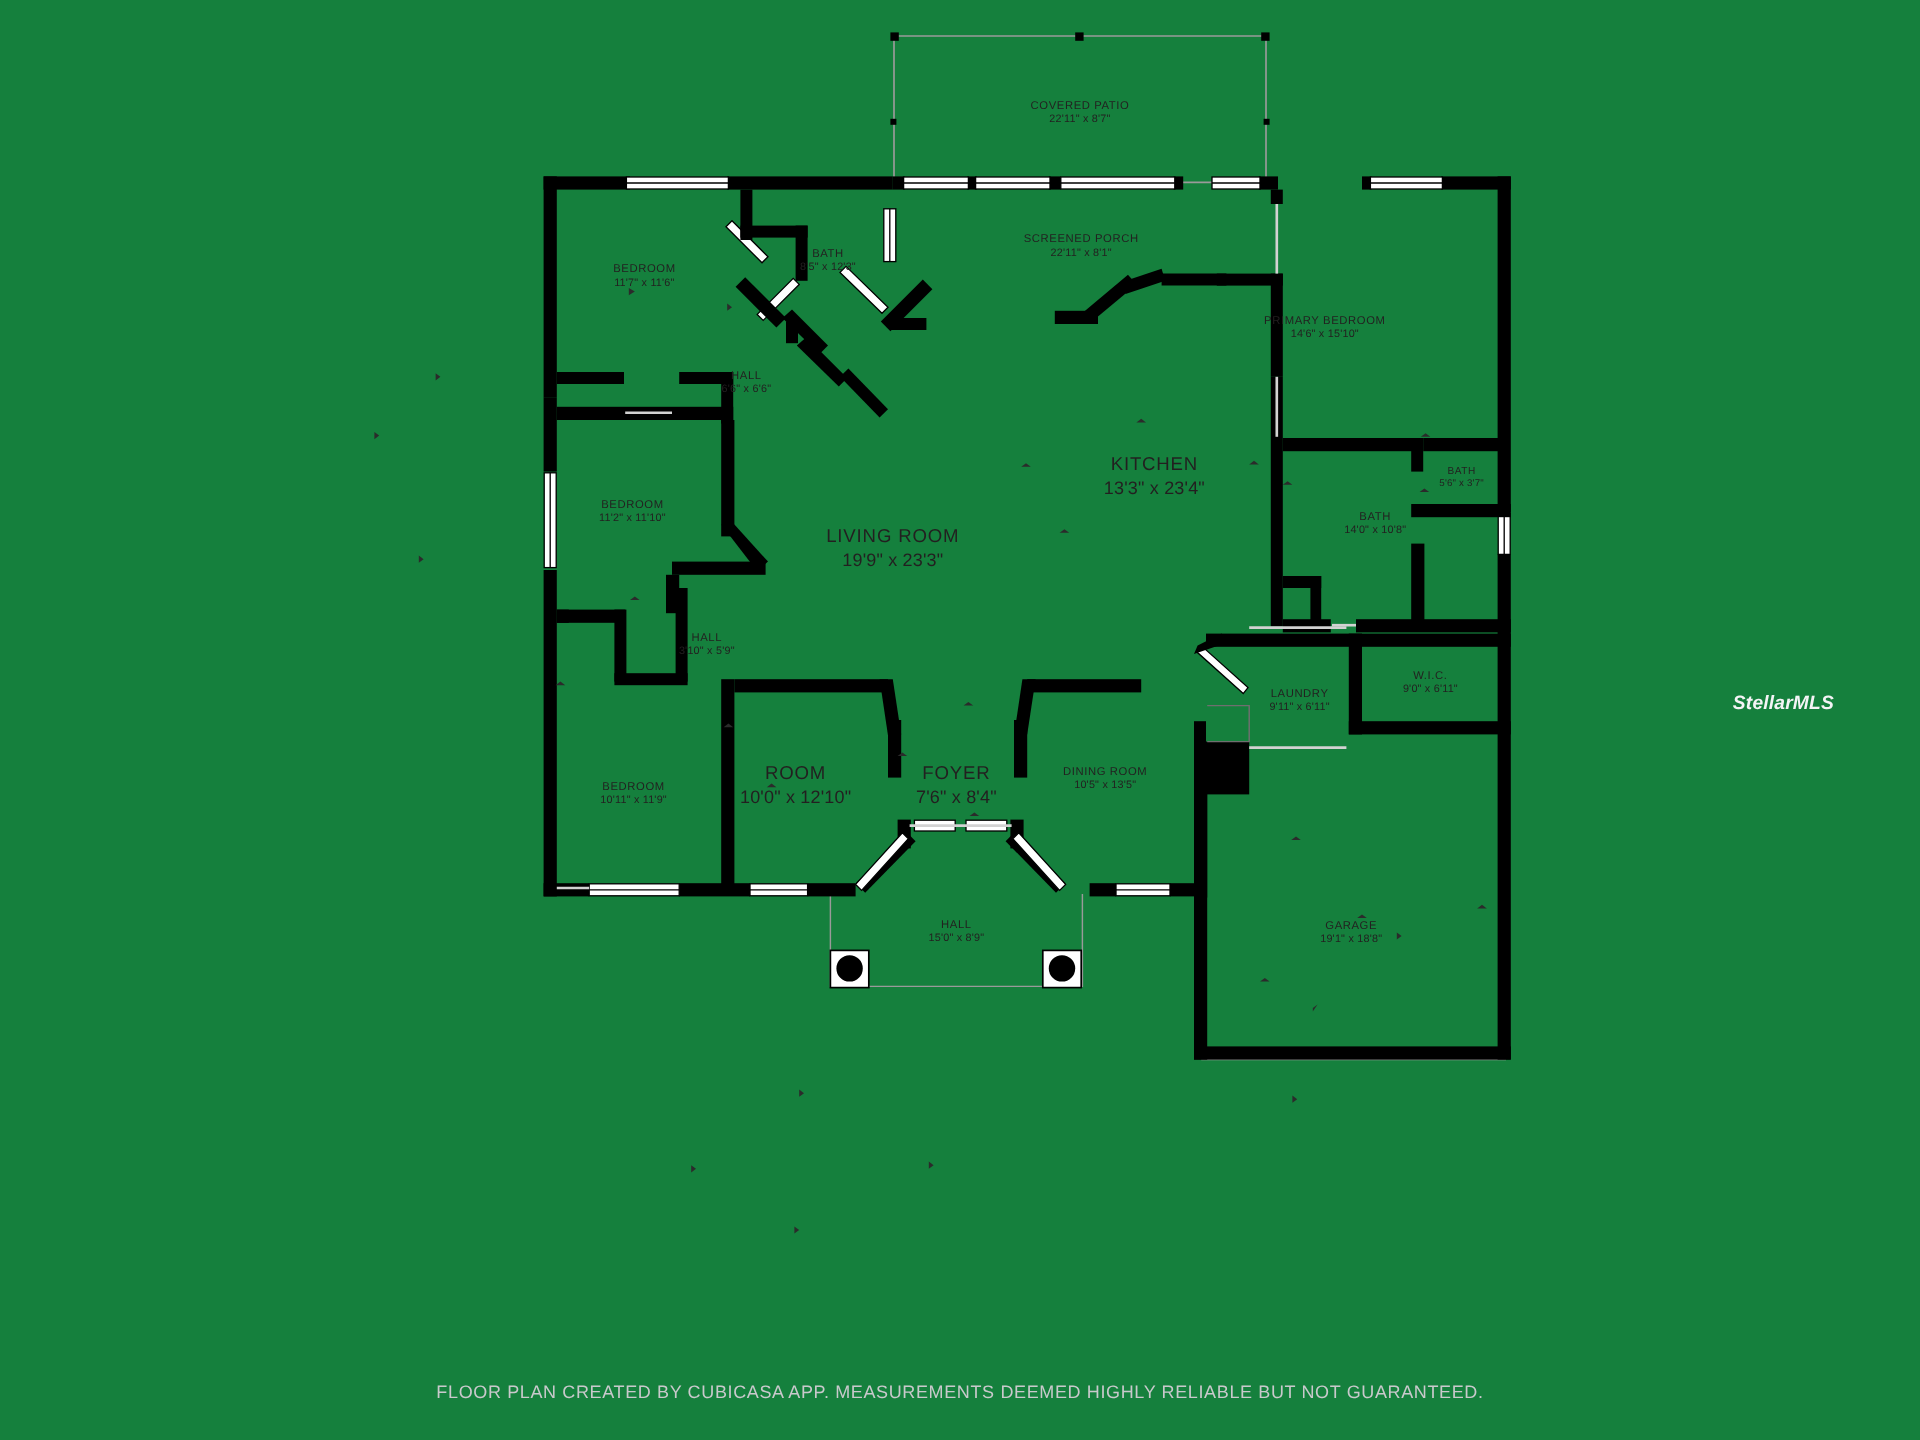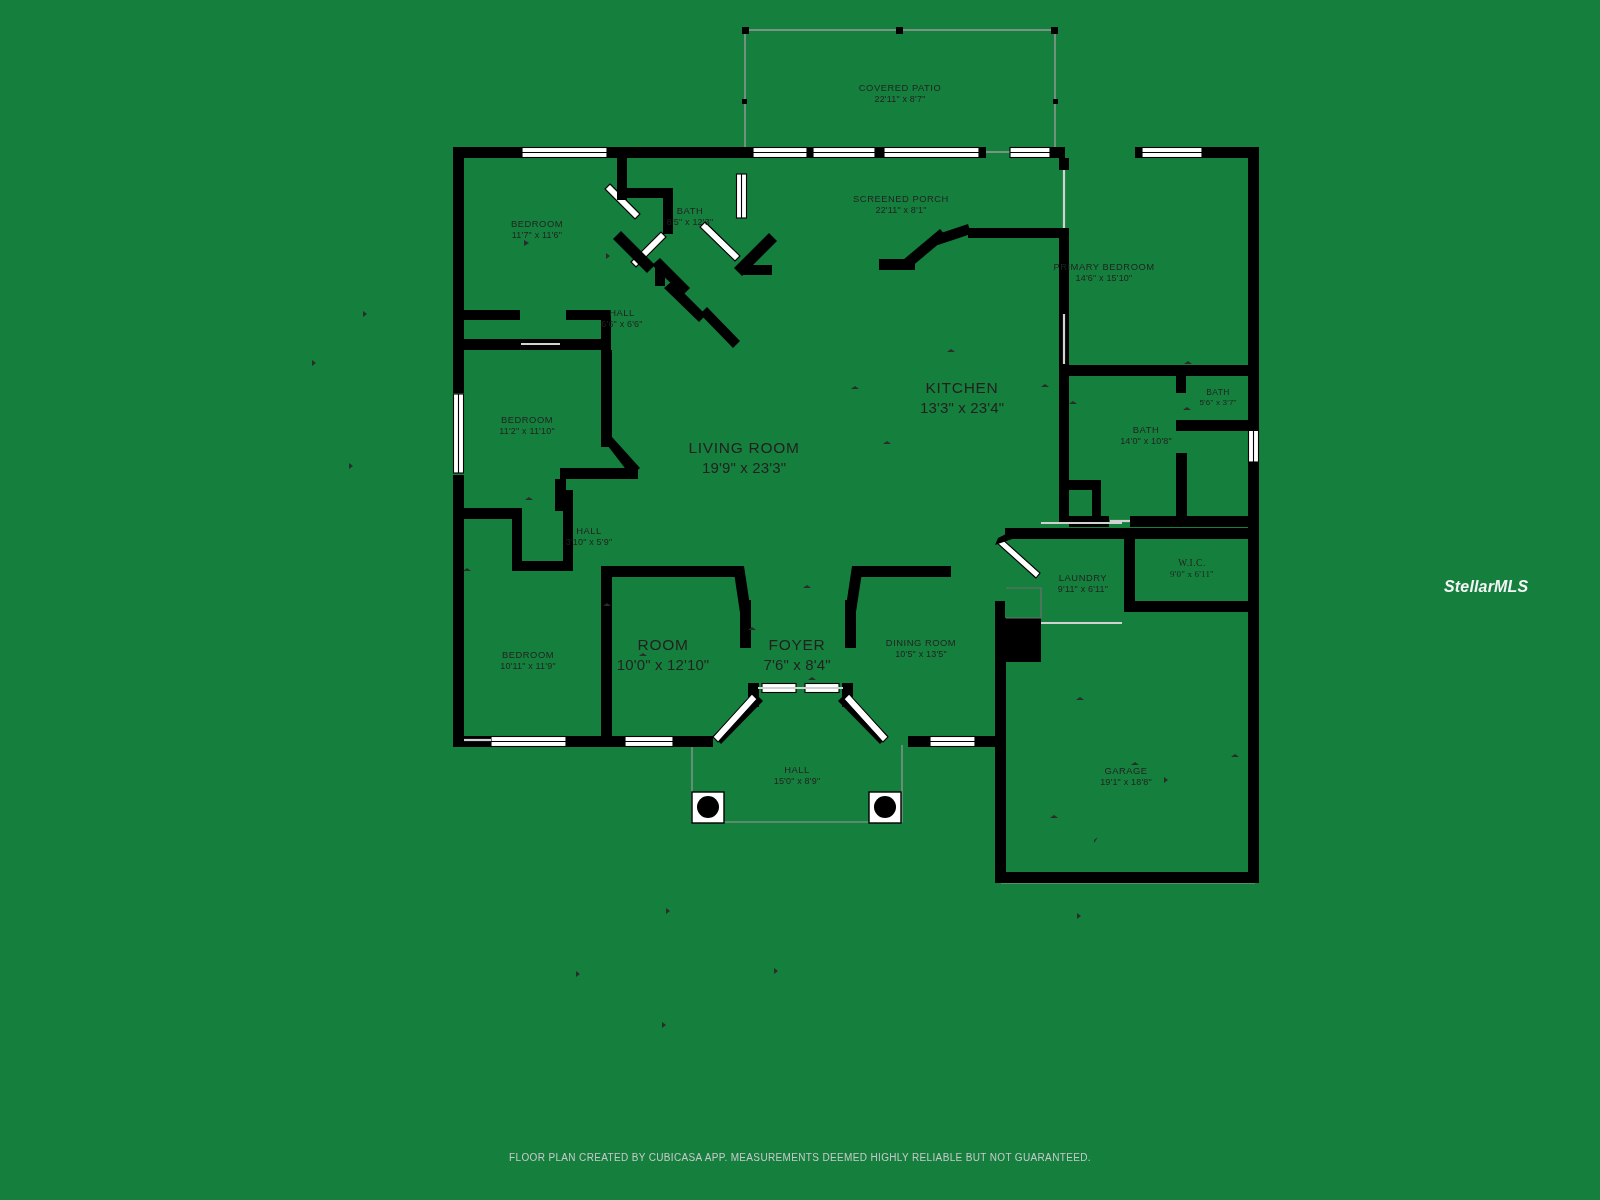--- a/index.html
+++ b/index.html
@@ -15,21 +15,21 @@
 
   
   .t-lg .nm{font-size:15.5px;letter-spacing:.045em;}
   .t-lg .dm{font-size:15px;letter-spacing:.01em;}
   .t-sm .nm{font-size:9.4px;}
   .t-sm .dm{font-size:9px;}
   .t-xs .nm{font-size:8.4px;}
   .t-xs .dm{font-size:8.1px;}
 
   #footer{position:absolute;left:0;right:0;top:1152px;text-align:center;
-          font-size:10px;letter-spacing:.035em;color:#c9c9cc;}
+          font-size:15px;letter-spacing:.035em;color:#c9c9cc;}
   #wm{position:absolute;left:1444px;top:578px;font-size:16px;
       letter-spacing:.01em;color:#f4f4f6;font-style:italic;font-weight:600;}
 </style>
 </head>
 <body>
 
 <div id="stage">
 
   <svg id="plan" viewBox="0 0 1600 1200">
     <defs>
@@ -320,21 +320,21 @@
     <span class="dm">14'0" x 10'8"</span>
   </div>
   <div class="lbl t-sm" style="left:589px;top:525px;">
     <span class="nm">HALL</span>
     <span class="dm">3'10" x 5'9"</span>
   </div>
   <div class="lbl t-sm" style="left:1083px;top:557px;margin-top:15px;">
     <span class="nm">LAUNDRY</span>
     <span class="dm">9'11" x 6'11"</span>
   </div>
-  <div class="lbl t-sm" style="left:1192px;top:557px;font-family:Liberation Serif, serif;">
+  <div class="lbl t-sm" style="left:1192px;top:557px;">
     <span class="nm">W.I.C.</span>
     <span class="dm">9'0" x 6'11"</span>
   </div>
   <div class="lbl t-sm" style="left:528px;top:649px;">
     <span class="nm">BEDROOM</span>
     <span class="dm">10'11" x 11'9"</span>
   </div>
   <div class="lbl t-lg" style="left:663px;top:635px;">
     <span class="nm">ROOM</span>
     <span class="dm">10'0" x 12'10"</span>

